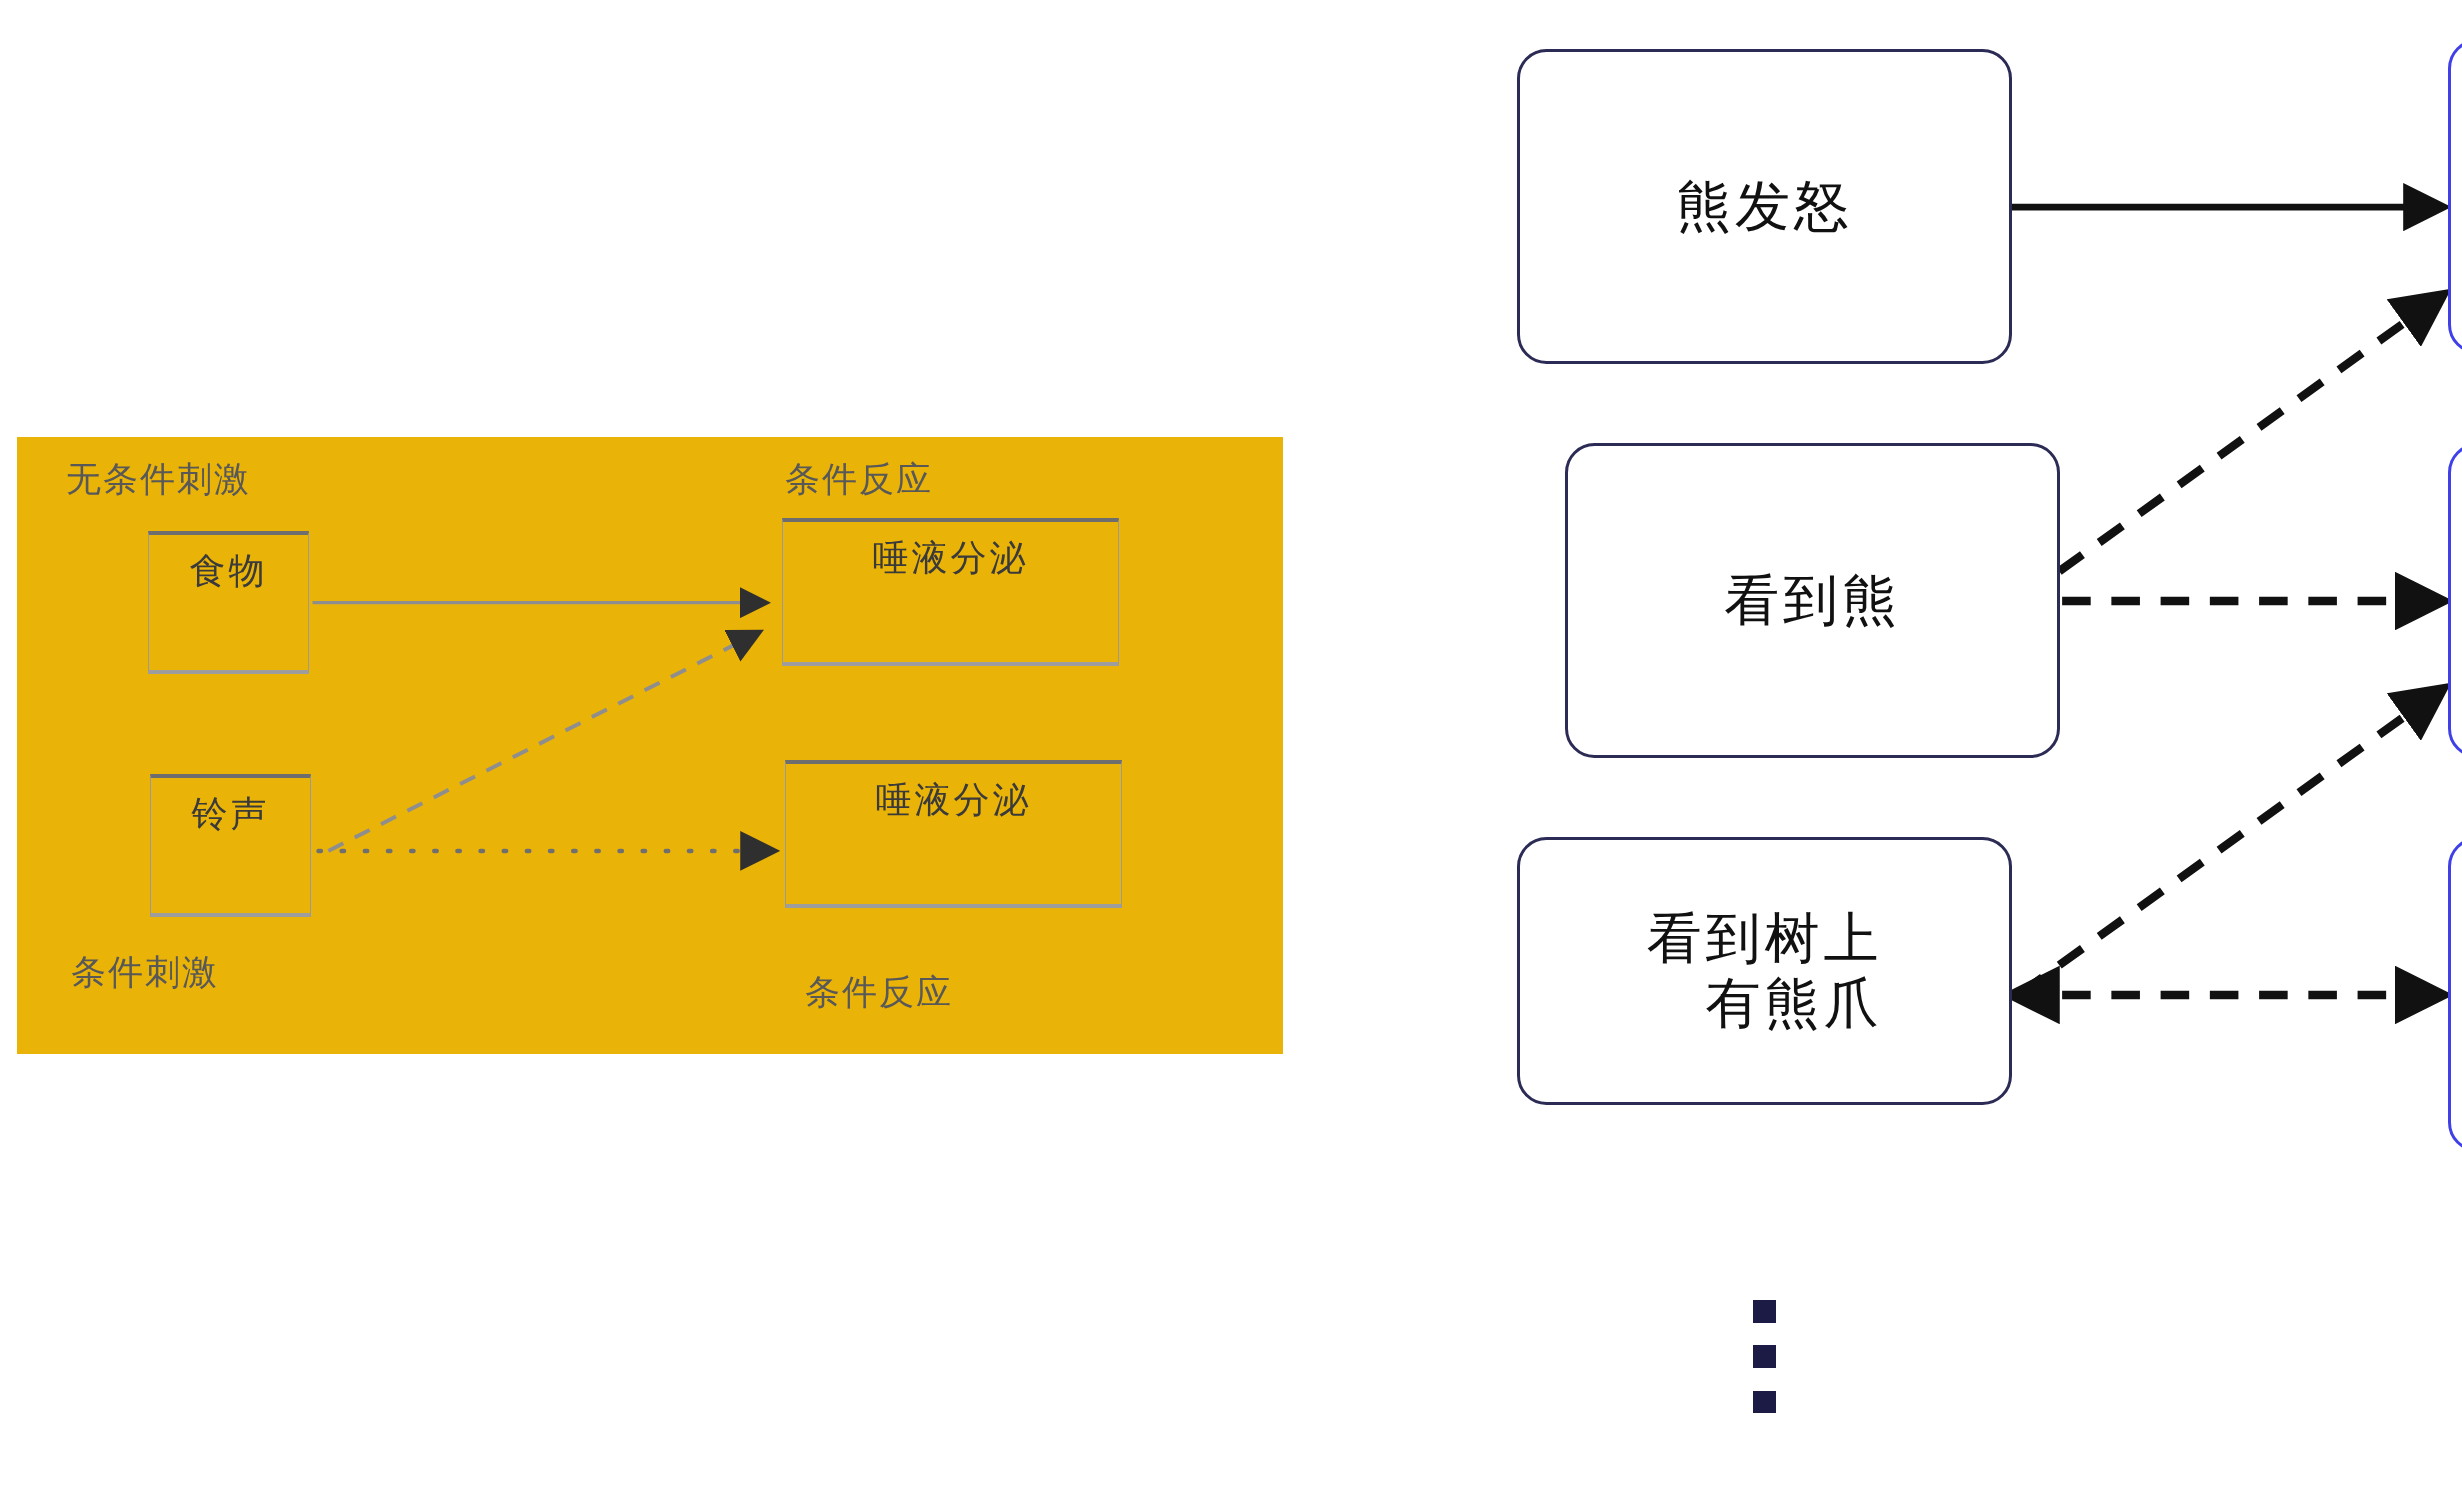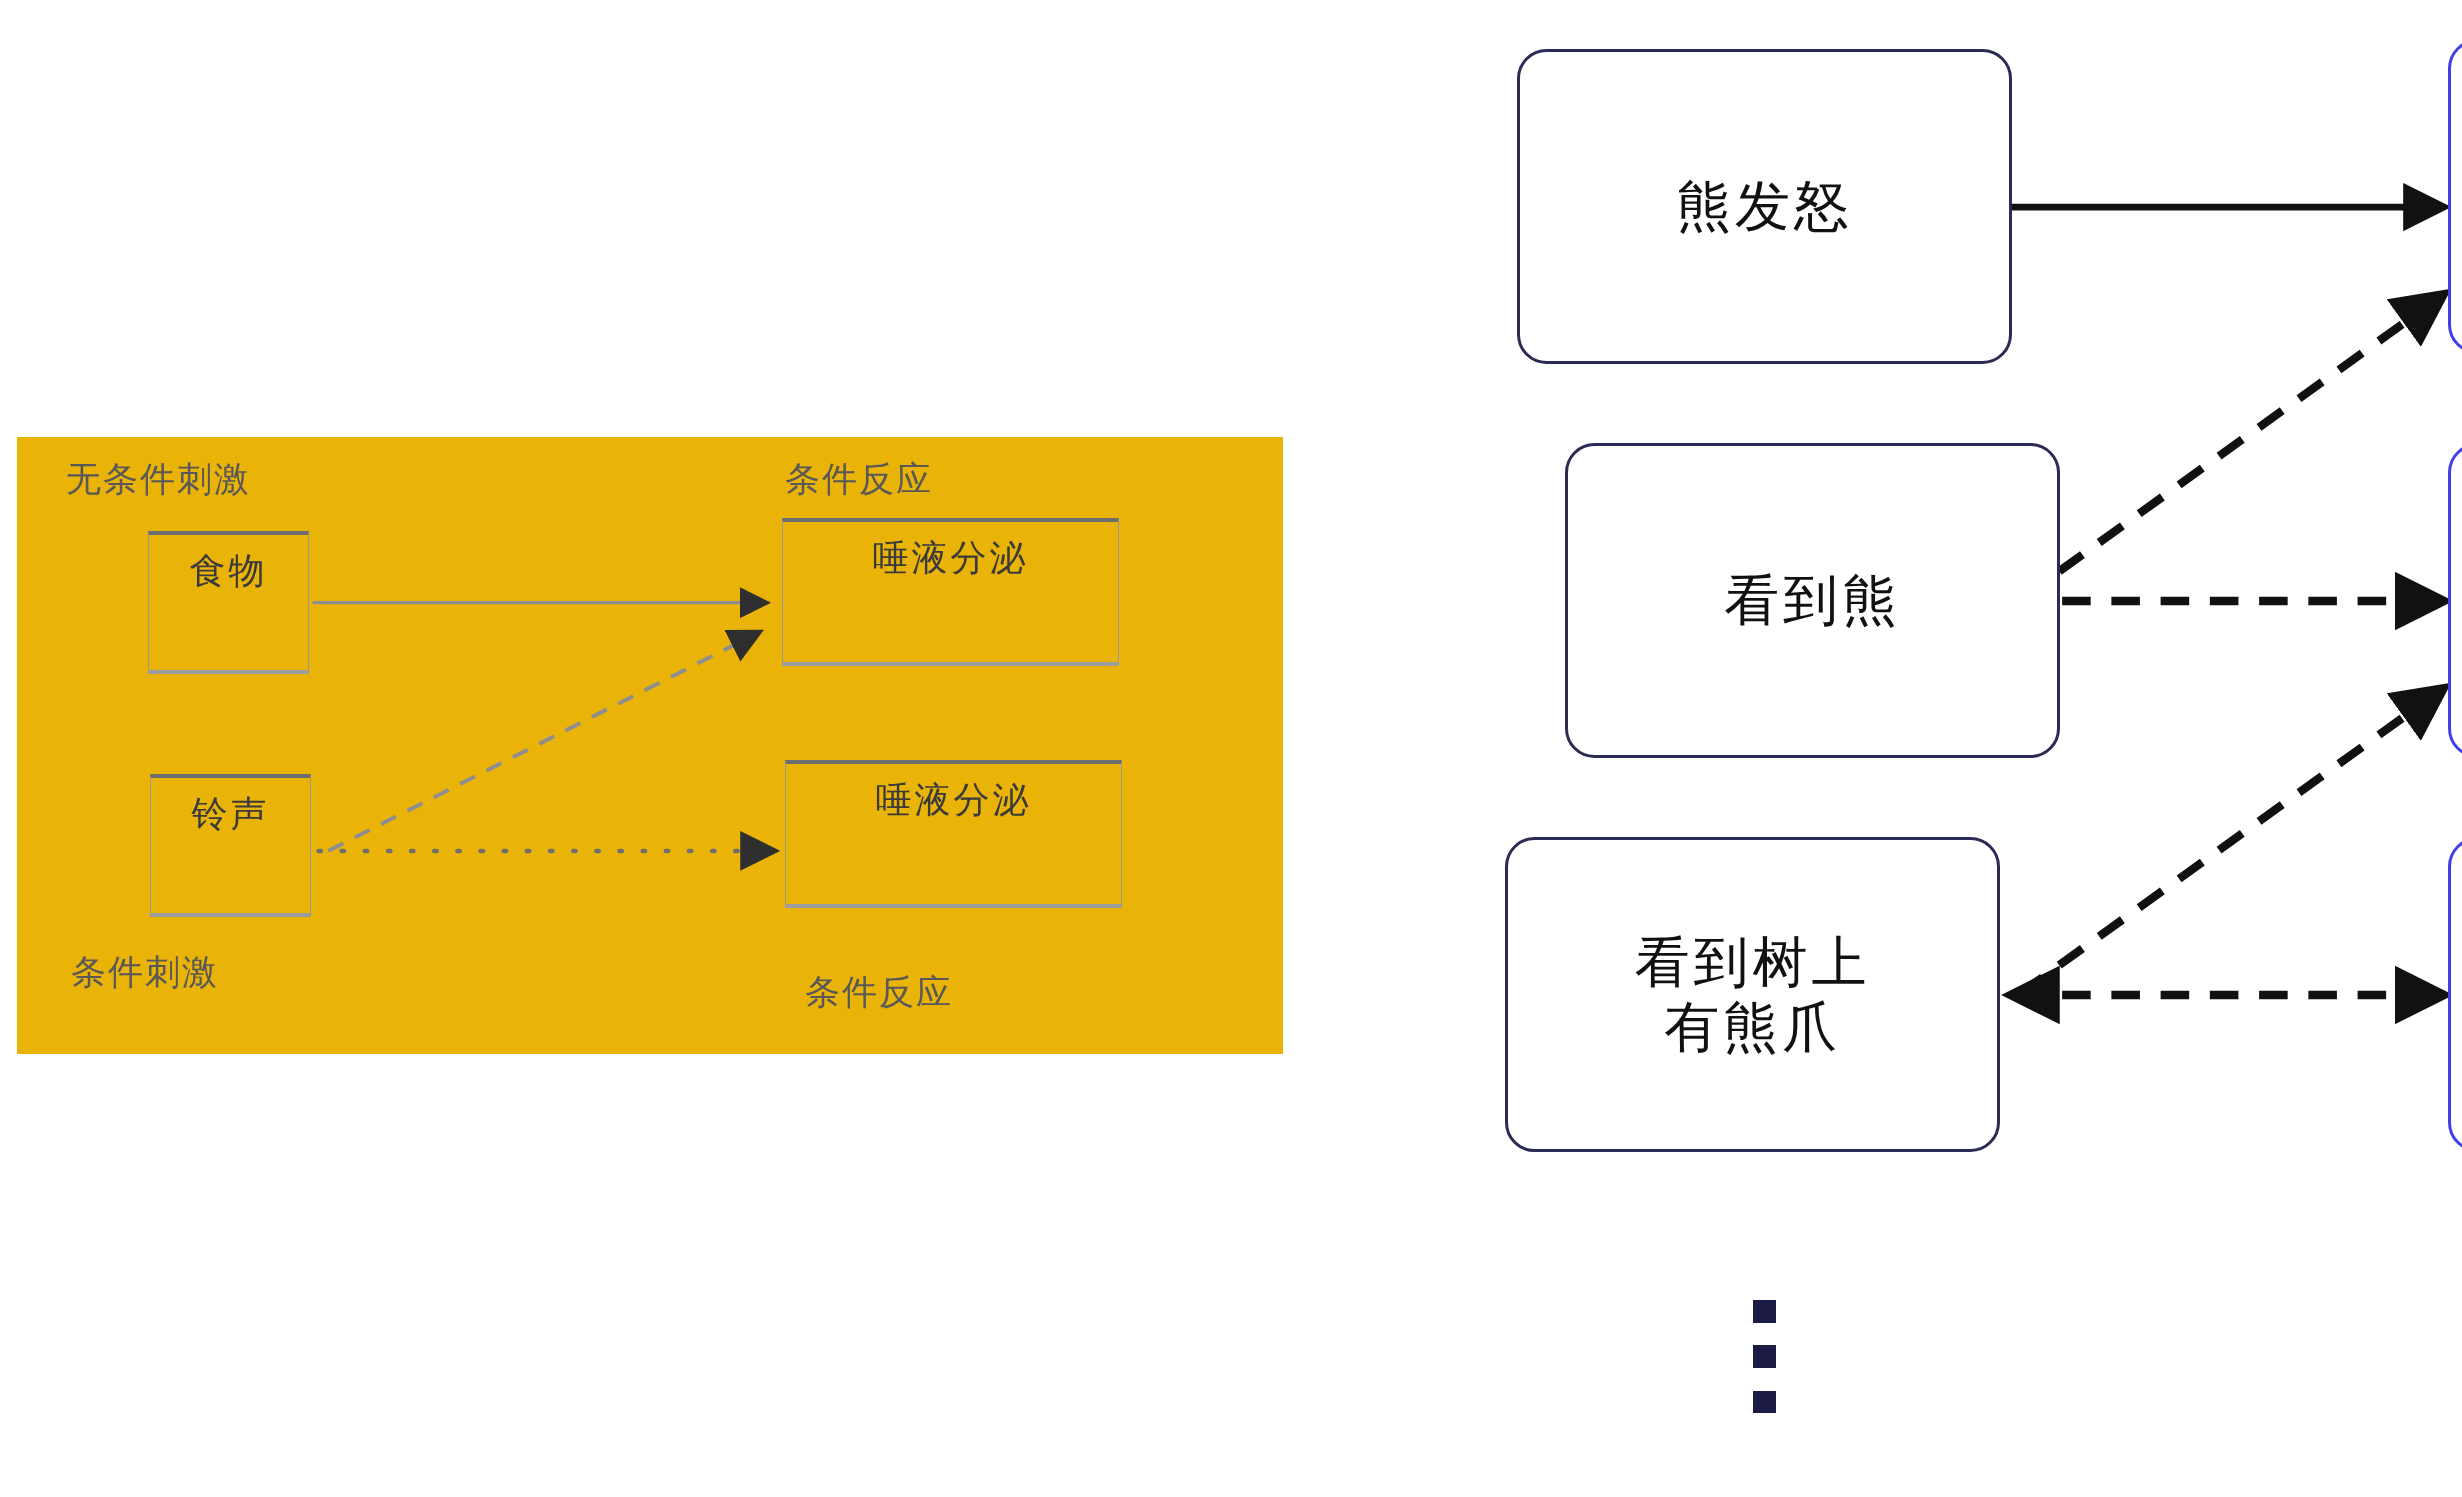--- a/index.html
+++ b/index.html
@@ -51,21 +51,21 @@
   }
   .rl-node.left-col{border:3.9px solid #2b2b55;}
   .rl-node.right-col{border:3.9px solid #4040e8;}
   .rl-node .cn{
     font-size:55px;color:#111111;letter-spacing:3.9px;line-height:1.18;
     font-weight:500;white-space:pre-line;
   }
 
   #node-bear-angry {left:64px; top:49px;  width:495px;height:315px;}
   #node-see-bear   {left:64px; top:443px;  width:495px;height:315px;margin-left:48px;}
-  #node-see-claw   {left:52px; top:837px; width:495px;height:315px;}
+  #node-see-claw   {left:64px; top:837px; width:495px;height:268px;text-align:right;}
   #node-reward     {left:995px;top:39px;   width:495px;height:315px;}
   #node-vsp        {left:995px;top:443px;  width:495px;height:315px;}
   #node-vs         {left:995px;top:837px; width:495px;height:315px;}
 
   
   .ellipsis{position:absolute;display:flex;flex-direction:column;gap:22.7px;}
   .ellipsis i{display:block;width:22.7px;height:22.7px;}
   #ellipsis-left {left:300px; top:1300px;}
   #ellipsis-left  i{background:#1b1b46;}
 </style>

